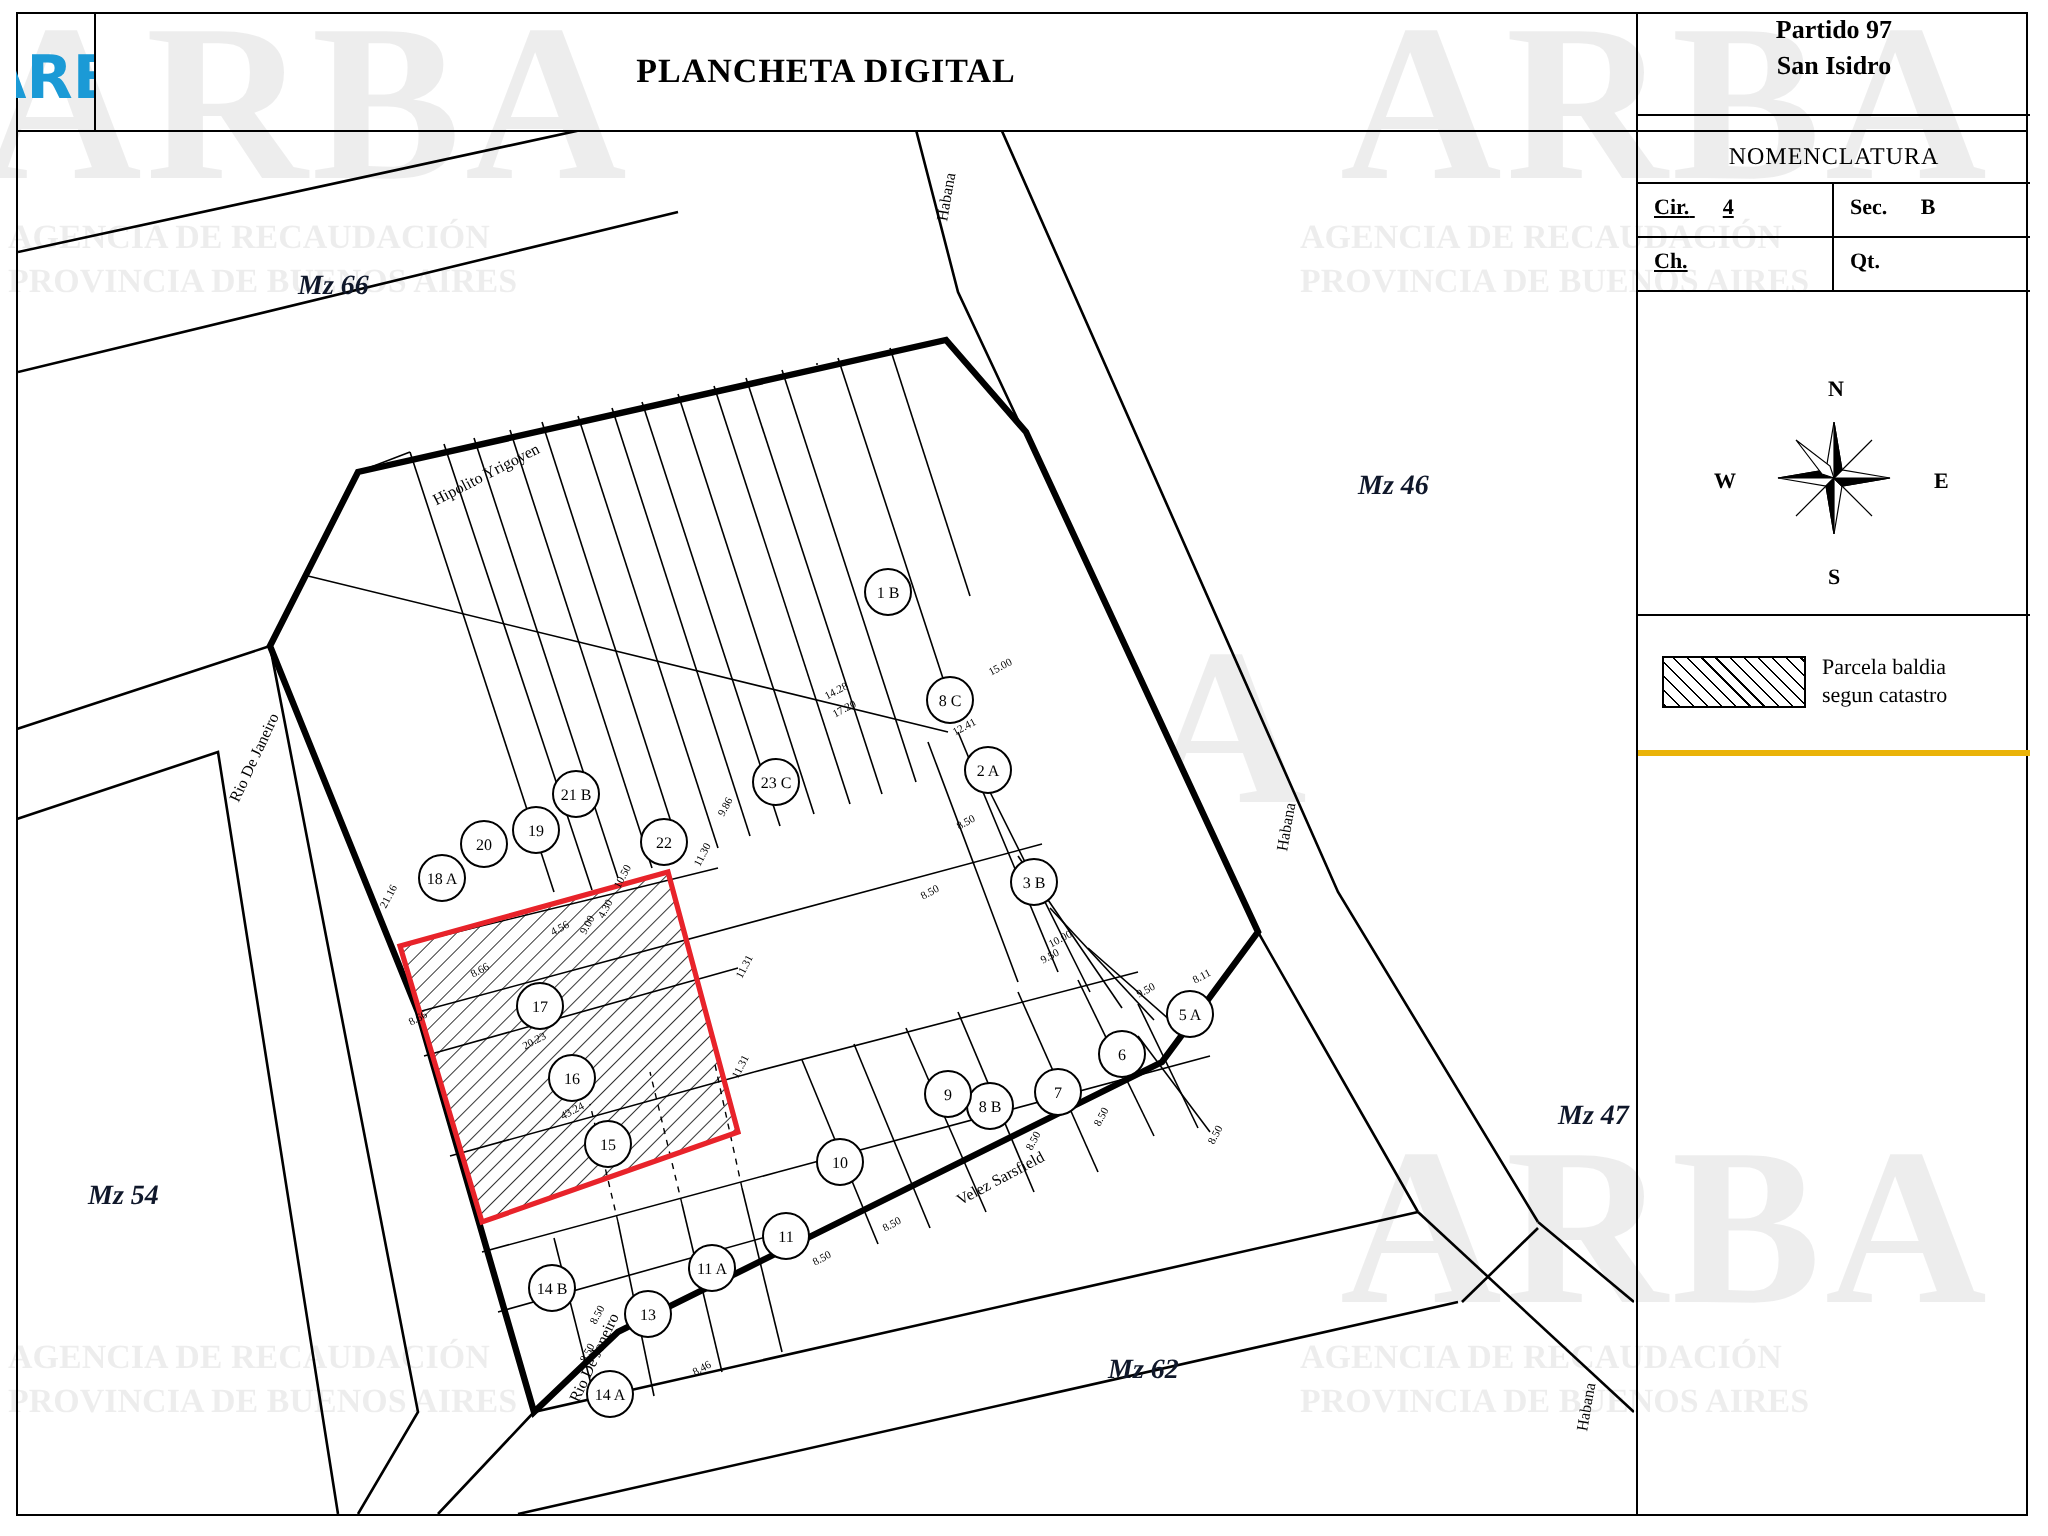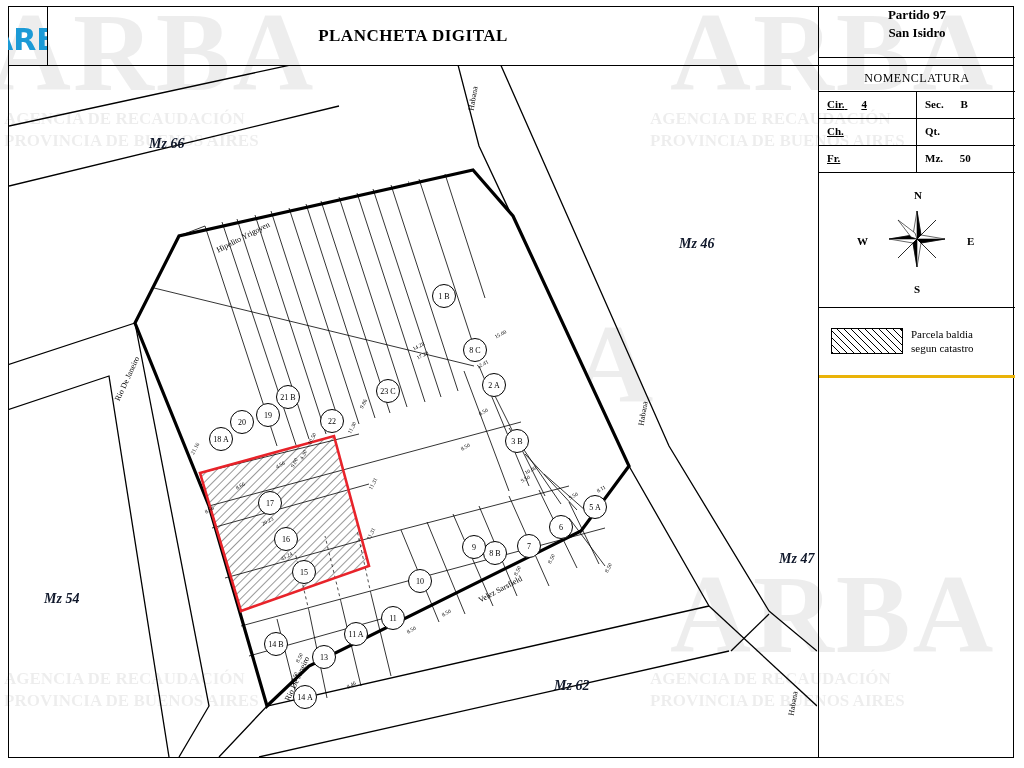--- a/index.html
+++ b/index.html
@@ -482,30 +482,20 @@
       <div class="nom-row">
         <div class="nom-cell left">
           <span>Ch.</span>
           <span class="nom-val"></span>
         </div>
         <div class="nom-cell right">
           <span>Qt.</span>
           <span class="nom-val"></span>
         </div>
       </div>
-      <div class="nom-row">
-        <div class="nom-cell left">
-          <span>Fr.</span>
-          <span class="nom-val"></span>
-        </div>
-        <div class="nom-cell right">
-          <span>Mz.</span>
-          <span class="nom-val">50</span>
-        </div>
-      </div>
     </div>
 
     <div class="compass-box">
       <div class="compass-letter" style="left:95px; top:16px;">N</div>
       <div class="compass-letter" style="left:95px; top:110px;">S</div>
       <div class="compass-letter" style="left:148px; top:62px;">E</div>
       <div class="compass-letter" style="left:38px; top:62px;">W</div>
       <svg class="rose" width="60" height="60" viewBox="0 0 60 60" xmlns="http://www.w3.org/2000/svg">
         <g stroke="#000" stroke-width="0.6">
           <polygon points="30,2 34,26 30,30 26,26" fill="#ffffff"></polygon>

